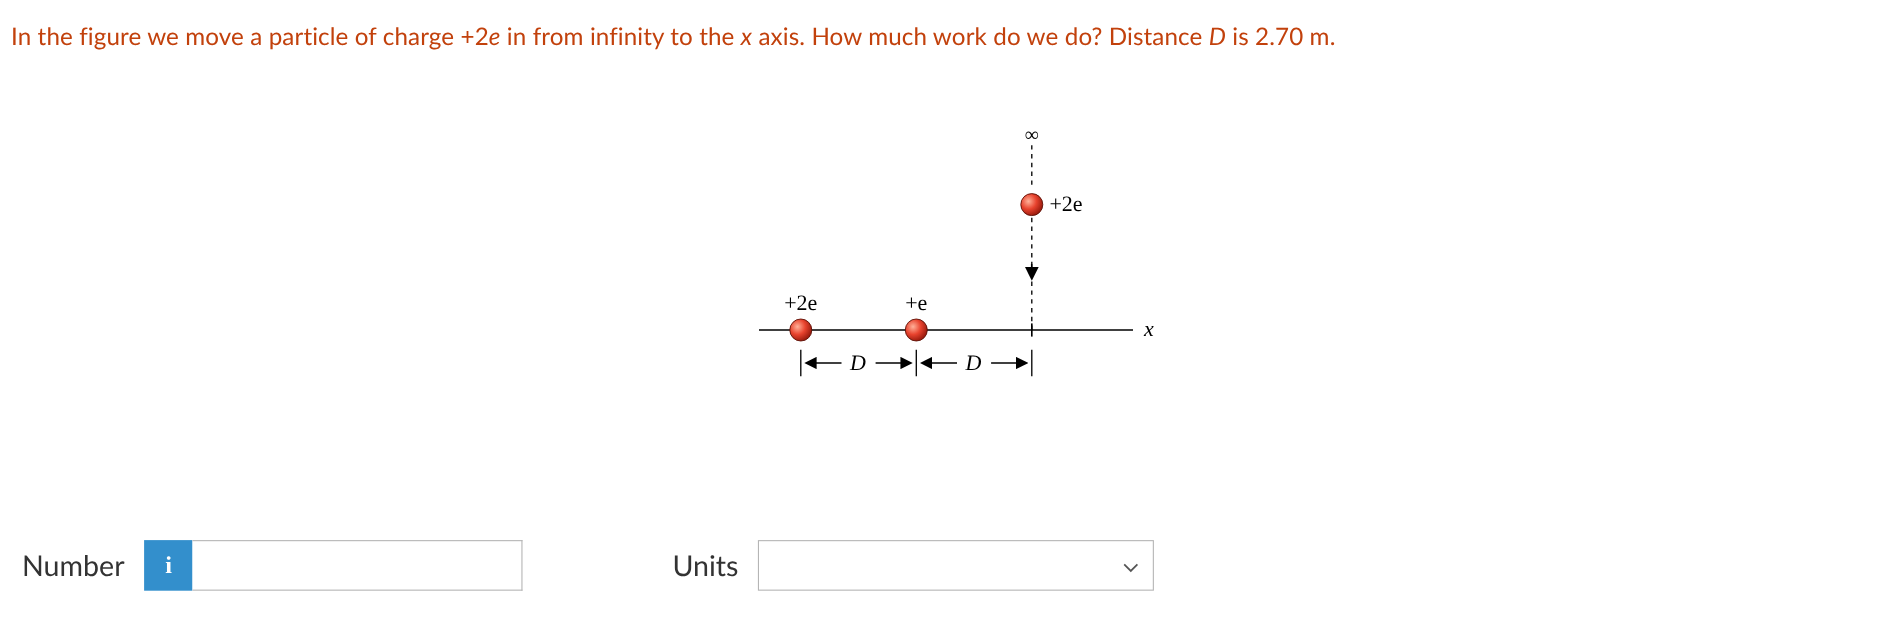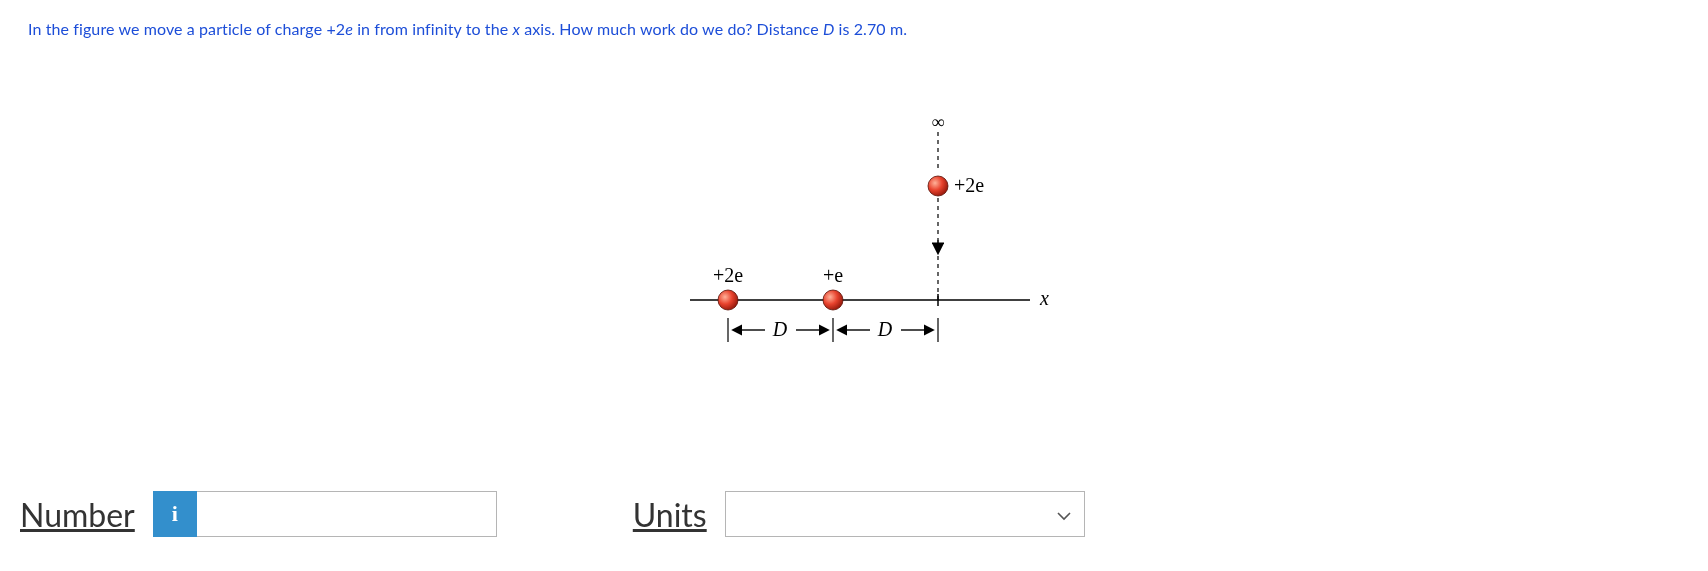--- a/index.html
+++ b/index.html
@@ -6,24 +6,24 @@
     body {
       font-family: "Lato", "Helvetica Neue", Arial, sans-serif;
       background: #ffffff;
       color: #333333;
       width: 1708px;
       height: 571px;
       position: relative;
       overflow: hidden;
     }
     .question-text {
-      font-size: 16px;
+      font-size: 22px;
       line-height: 1.4;
-      color: #1d4ed8;
-      padding: 18px 10px 0 28px;
+      color: #c2410c;
+      padding: 18px 10px 0 10px;
       letter-spacing: 0.1px;
     }
     .question-text em { font-style: italic; }
     .diagram-area {
       position: absolute;
       top: 110px;
       left: 670px;
       width: 400px;
       height: 260px;
     }
@@ -31,23 +31,22 @@
 
     .answer-row {
       position: absolute;
       bottom: 34px;
       left: 20px;
       display: flex;
       align-items: center;
       gap: 18px;
     }
     .label {
-      font-size: 32px;
+      font-size: 26px;
       color: #333333;
-      text-decoration: underline;
     }
     .input-group {
       display: flex;
       align-items: stretch;
     }
     .info-btn {
       width: 44px;
       height: 46px;
       background: #338fcc;
       display: flex;

